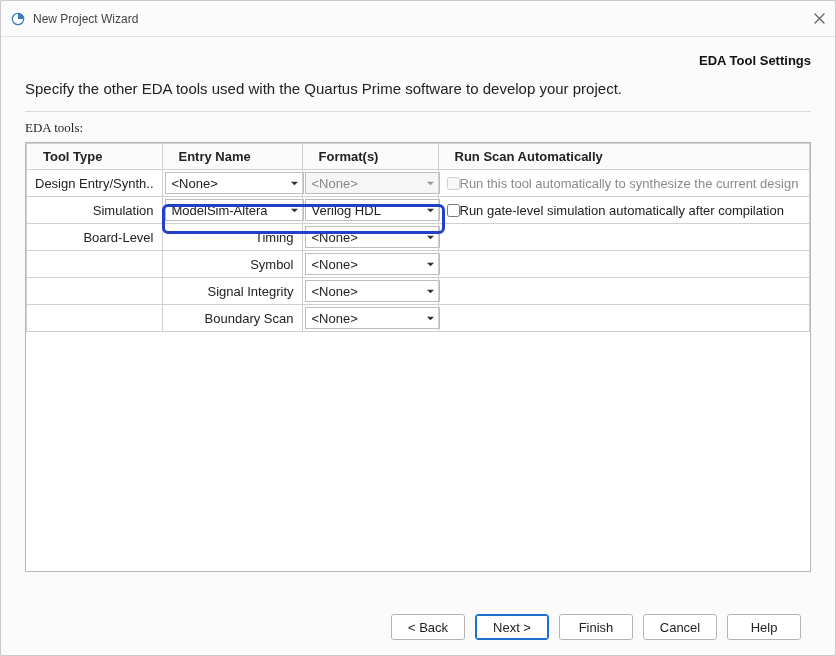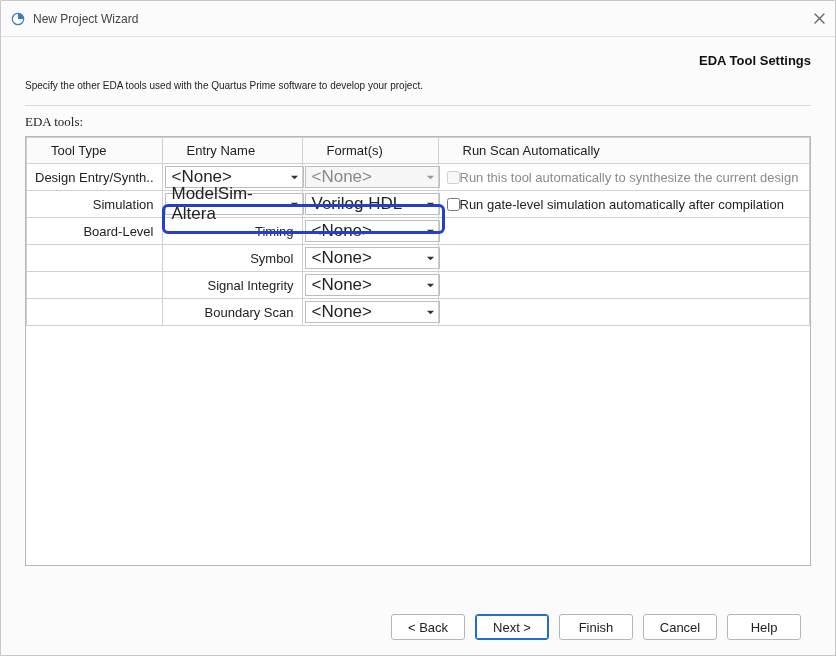--- a/index.html
+++ b/index.html
@@ -10,39 +10,39 @@
     border-radius:2px;
   }
   .titlebar {
     height:36px; display:flex; align-items:center; padding:8px 10px;
     border-bottom:1px solid #e2e2e2; color:#444; font-size:12px;
   }
   .titlebar .app-icon { width:14px; height:14px; margin-right:8px; }
   .titlebar .close { margin-left:auto; color:#555; font-size:14px; cursor:default; line-height:1;}
   .content { position:absolute; top:30px; left:0; right:0; bottom:56px; padding:16px 24px 0 24px; }
   h1 { font-size:13px; font-weight:700; margin:6px 0 12px 0; color:#111;text-align:right; }
-  .desc { font-size:10px; color:#222; margin-bottom:14px; }
+  .desc { font-size:15px; color:#222; margin-bottom:14px; }
   .sep { border:none; border-top:1px solid #d9d9d9; margin:0 0 8px 0; }
   .section-label { font-size:13px; color:#222; margin-bottom:6px;font-family:Liberation Serif, serif; }
   .grid-wrap {
     border:1px solid #b7b7b7; height:430px; background:#fff;
   }
   table.grid { width:100%; border-collapse:collapse; font-size:13px; color:#222; }
   table.grid th, table.grid td {
     border:1px solid #d0d0d0; text-align:left; padding:0; height:26px; vertical-align:middle;
   }
-  table.grid th { font-weight:400; background:#fbfbfb; padding:0 24px; white-space:nowrap; }
+  table.grid th { font-weight:700; background:#fbfbfb; padding:0 16px; white-space:nowrap; }
   table.grid td.label { padding:0 8px; white-space:nowrap;text-align:right; }
   .col-tooltype { width:122px; }
   .col-toolname { width:140px; }
   .col-format   { width:136px; }
   .sel {
     width:100%; height:22px; border:1px solid #bdbdbd; background:#fff;
     display:flex; align-items:center; justify-content:space-between;
-    padding:0 4px 0 6px; margin:2px; font-size:17px; color:#222;
+    padding:0 4px 0 6px; margin:2px; font-size:13px; color:#222;
   }
   .sel.disabled { color:#888; background:#f6f6f6; }
   .sel .arrow svg { display:block; }
   .runcell { padding:0 8px; display:flex; align-items:center; gap:0; }
   .runcell.disabled { color:#8a8a8a; }
   input[type=checkbox].cb {
     width:13px; height:13px; margin:0; accent-color:#2d6db3;
   }
   .highlight {
     position:absolute; border:3px solid #2340c9; border-radius:6px; pointer-events:none;

